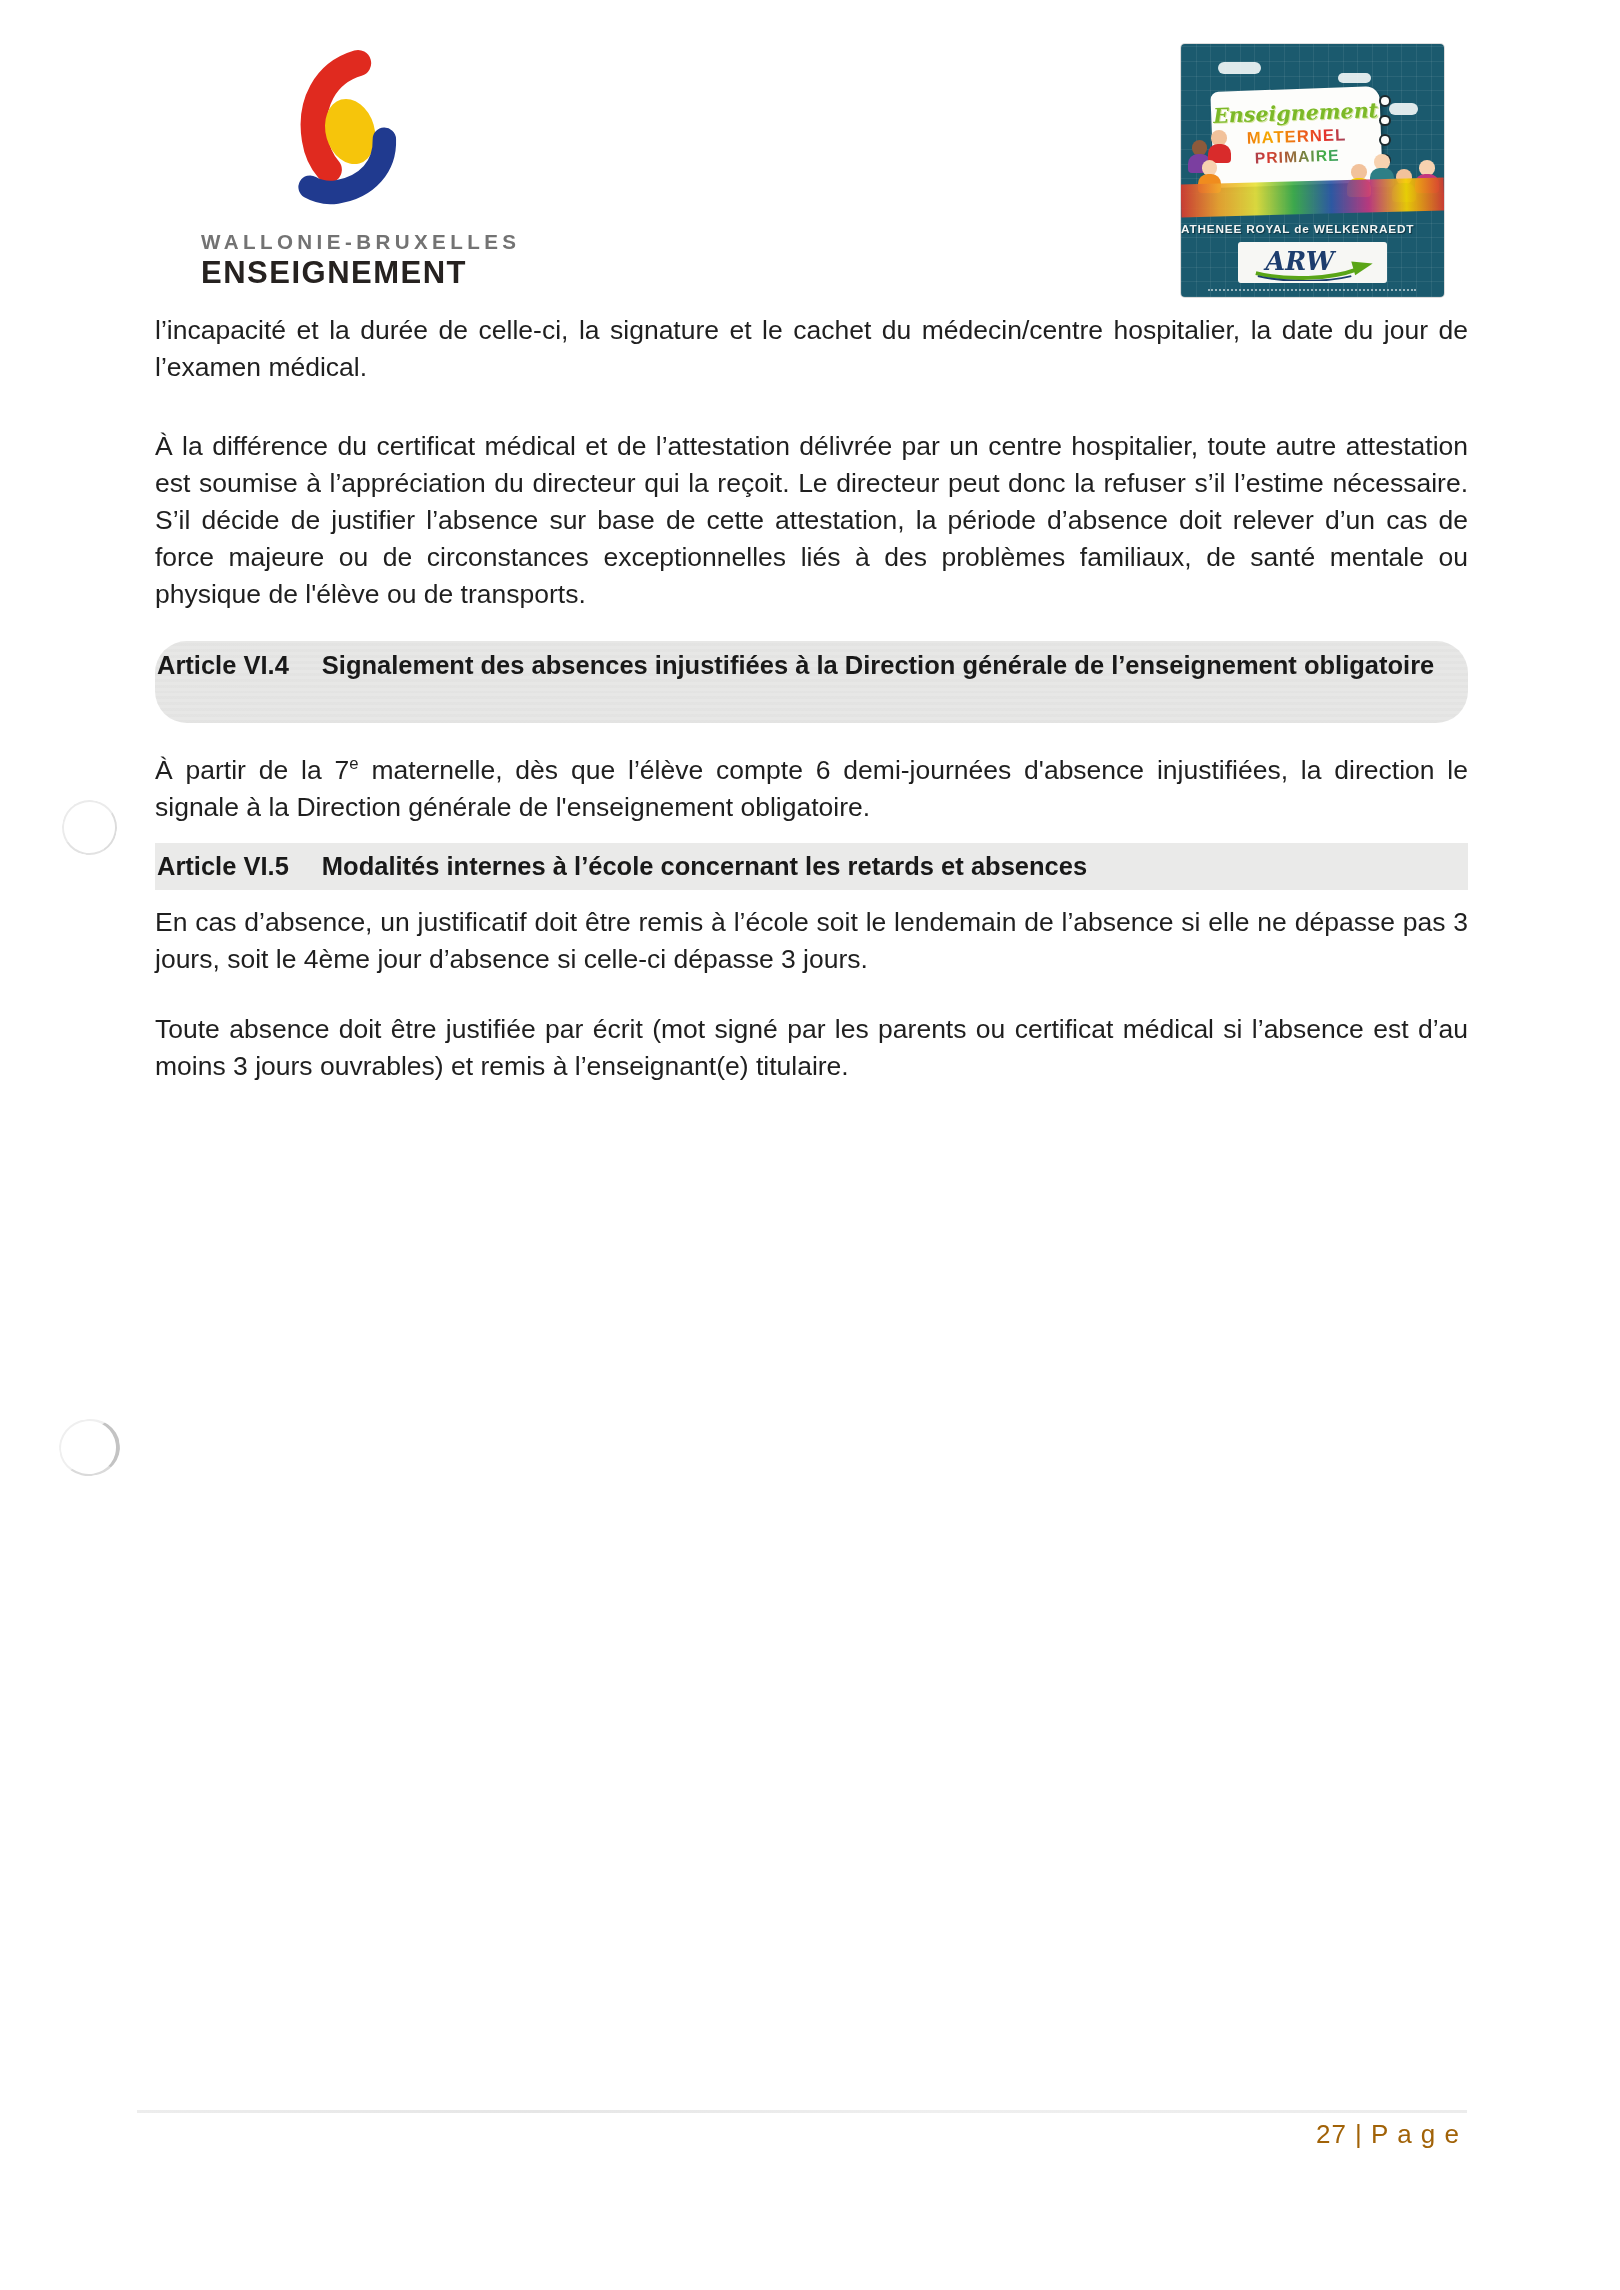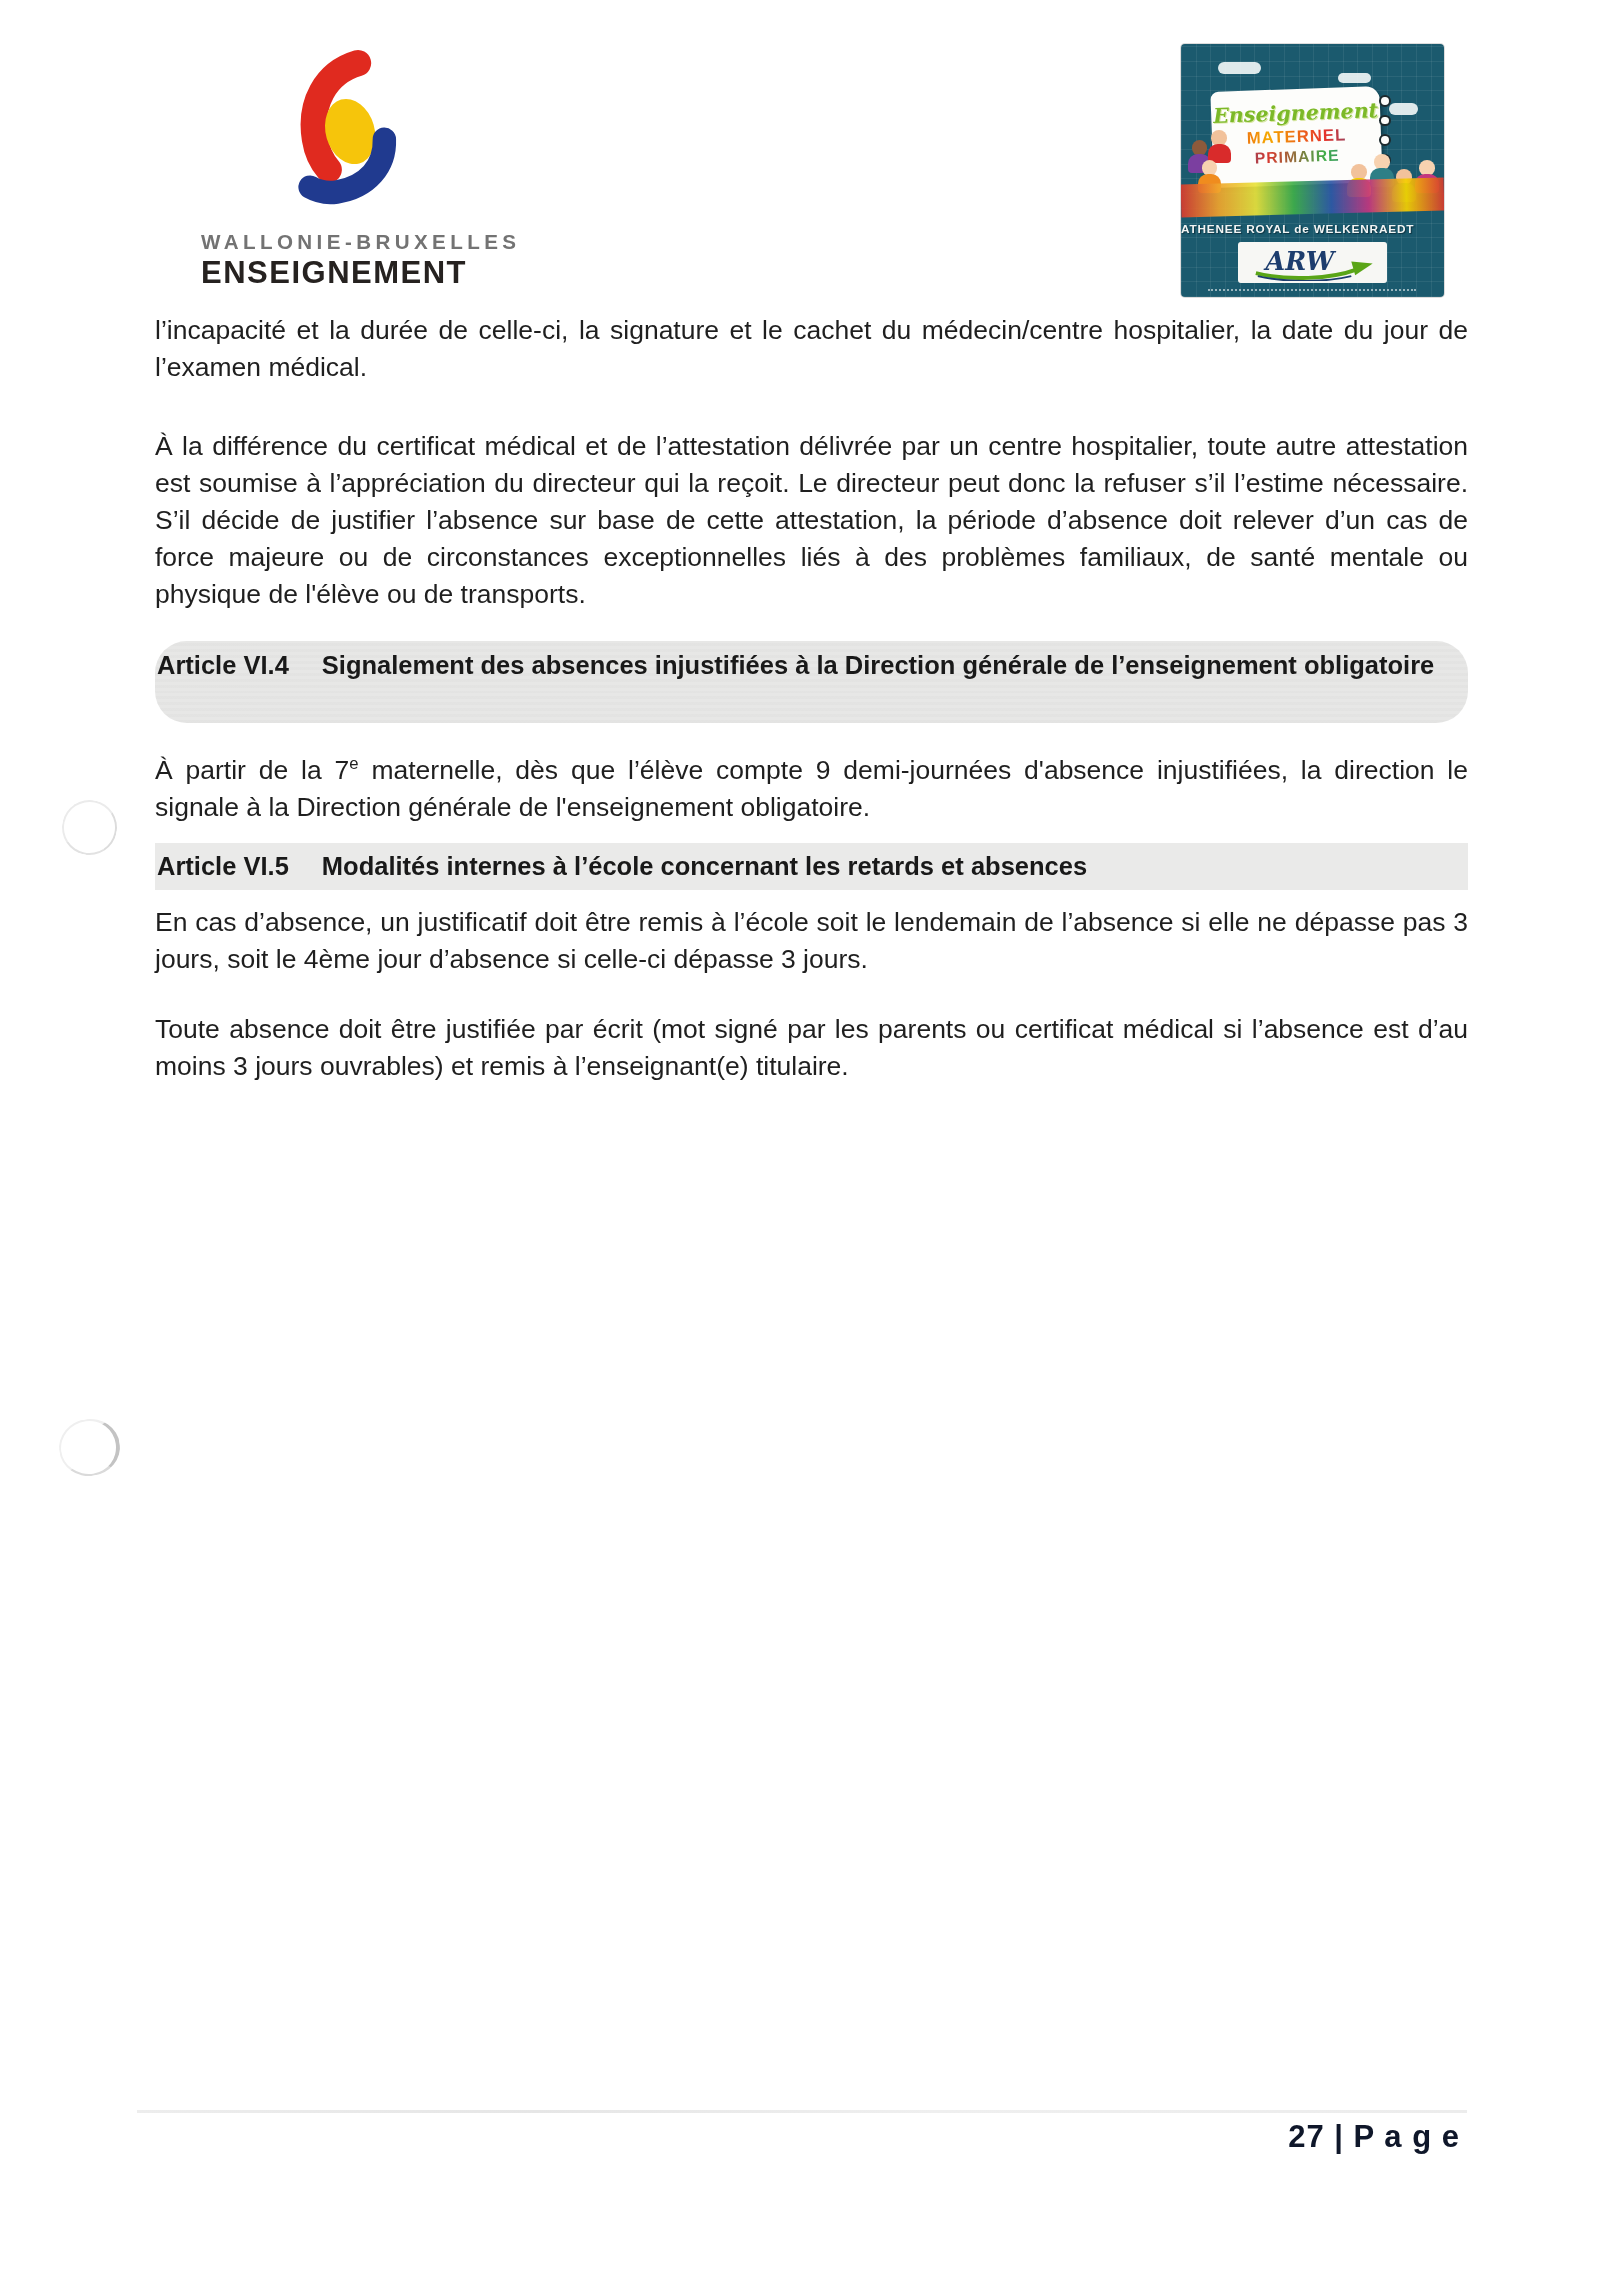--- a/index.html
+++ b/index.html
@@ -130,21 +130,21 @@
     transform:rotate(-8deg);
   }
 
   
   .footer-line{
     position:absolute;left:137px;top:2110px;width:1330px;height:2.9px;
     background:linear-gradient(90deg,#ededed,#e6e6e6 30%,#efefef 60%,#ececec);
   }
   .page-num{
     position:absolute;right:160px;top:2119px;
-    font-size:31px;color:#0f172a;letter-spacing:1px;white-space:pre;font-weight:bold;
+    font-size:26px;color:#a16207;letter-spacing:1px;white-space:pre;
   }
 </style>
 </head>
 <body>
 
 <div class="page">
 
   <div class="wbe">
     <svg class="wbe-mark" viewBox="0 0 128 168" xmlns="http://www.w3.org/2000/svg">
       <path d="M86,14 C52,24 36,56 42,92 C44,105 49,115 56,123" fill="none" stroke="#e02a1f" stroke-width="27" stroke-linecap="round"></path>
@@ -220,21 +220,21 @@
   <div class="content">
 
     <p class="para p1">l’incapacité et la durée de celle-ci, la signature et le cachet du médecin/centre hospitalier, la date du jour de l’examen médical.</p>
 
     <p class="para p2">À la différence du certificat médical et de l’attestation délivrée par un centre hospitalier, toute autre attestation est soumise à l’appréciation du directeur qui la reçoit. Le directeur peut donc la refuser s’il l’estime nécessaire. S’il décide de justifier l’absence sur base de cette attestation, la période d’absence doit relever d’un cas de force majeure ou de circonstances exceptionnelles liés à des problèmes familiaux, de santé mentale ou physique de l'élève ou de transports.</p>
 
     <div class="art-head vi4">
       <span class="num">Article VI.4</span><span>Signalement des absences injustifiées à la Direction générale de l’enseignement obligatoire</span>
     </div>
 
-    <p class="para p3"><span>À partir de la 7</span><sup>e</sup><span> maternelle, dès que l’élève compte 9 demi-journées d'absence injustifiées, la direction le signale à la Direction générale de l'enseignement obligatoire.</span></p>
+    <p class="para p3"><span>À partir de la 7</span><sup>e</sup><span> maternelle, dès que l’élève compte 6 demi-journées d'absence injustifiées, la direction le signale à la Direction générale de l'enseignement obligatoire.</span></p>
 
     <div class="art-head vi5">
       <span class="num">Article VI.5</span><span>Modalités internes à l’école concernant les retards et absences</span>
     </div>
 
     <p class="para p4">En cas d’absence, un justificatif doit être remis à l’école soit le lendemain de l’absence si elle ne dépasse pas 3 jours, soit le 4ème jour d’absence si celle-ci dépasse 3 jours.</p>
 
     <p class="para p5">Toute absence doit être justifiée par écrit (mot signé par les parents ou certificat médical si l’absence est d’au moins 3 jours ouvrables) et remis à l’enseignant(e) titulaire.</p>
 
 

